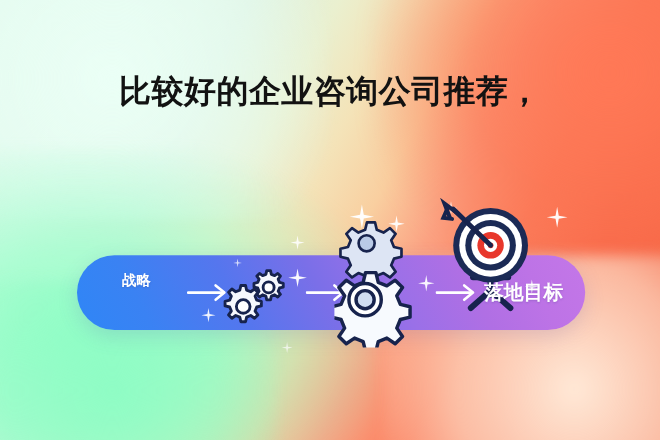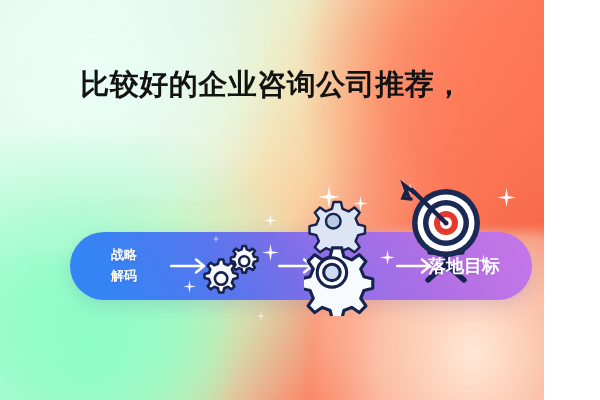--- a/index.html
+++ b/index.html
@@ -6,21 +6,21 @@
     margin: 0;
     padding: 0;
     width: 600px;
     height: 400px;
     overflow: hidden;
     font-family: "Liberation Sans", sans-serif;
   }
 
   #poster {
     position: relative;
-    width: 544px;
+    width: 600px;
     height: 400px;
     overflow: hidden;
     background-color: #d8f6e4;
   }
 
   
   .bg-base {
     position: absolute;
     inset: 0;
     background:
@@ -152,20 +152,21 @@
   }
   .label-left span { display: block; }
 
   .label-right {
     position: absolute;
     right: 20px;
     top: 50%;
     transform: translateY(-50%);
     width: 96px;
     font-size: 18px;
+    text-align: right;
   }
 
   
   .arrow {
     position: absolute;
     top: 50%;
     transform: translateY(-50%);
   }
   .arrow-1 { left: 100px; }
   .arrow-2 { left: 208px; }
@@ -228,21 +229,20 @@
     <path d="M11 0 L12.7 9.3 L22 11 L12.7 12.7 L11 22 L9.3 12.7 L0 11 L9.3 9.3 Z" fill="#ffffff" opacity="0.88"></path>
   </svg>
   <svg class="spk" style="left:256px; top:311px;" width="10" height="10" viewBox="0 0 22 22">
     <path d="M11 0 L12.7 9.3 L22 11 L12.7 12.7 L11 22 L9.3 12.7 L0 11 L9.3 9.3 Z" fill="#ffffff" opacity="0.72"></path>
   </svg>
 
   <div class="pill">
 
     <div class="pill-label label-left">
       <span>战略</span>
-      <span>解码</span>
     </div>
 
     <svg class="arrow arrow-1" width="40" height="18" viewBox="0 0 40 18">
       <path d="M1 9 H33" stroke="#ffffff" stroke-width="2.4" stroke-linecap="round" fill="none"></path>
       <path d="M26 2.5 L34 9 L26 15.5" stroke="#ffffff" stroke-width="2.4" stroke-linecap="round" stroke-linejoin="round" fill="none"></path>
     </svg>
 
     <svg class="gears-small" width="66" height="56" viewBox="0 0 66 56">
       <g stroke="#17234d" stroke-width="2.6" fill="#f6f8fd" stroke-linejoin="round">
 

